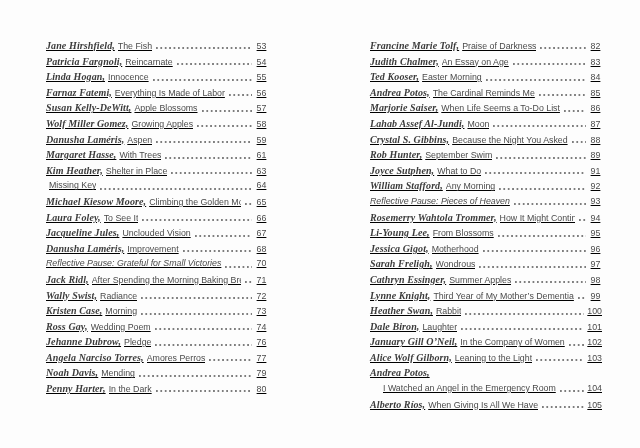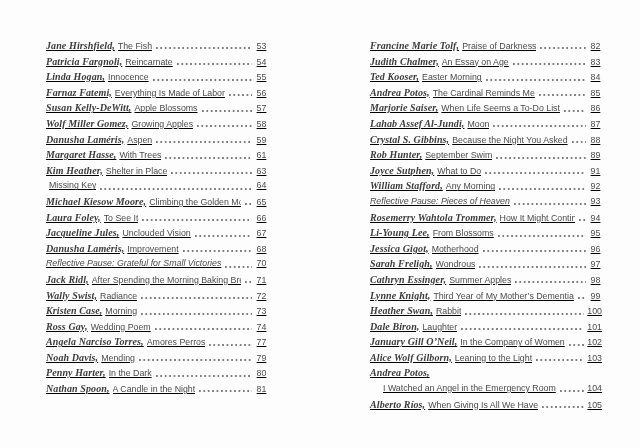--- a/index.html
+++ b/index.html
@@ -202,20 +202,26 @@
     <span class="page">73</span>
   </div>
 
   <div class="row">
     <span class="author">Ross Gay,</span>
     <span class="title">Wedding Poem</span>
     <span class="leader"></span>
     <span class="page">74</span>
   </div>
 
+  <div class="row">
+    <span class="author">Jehanne Dubrow,</span>
+    <span class="title">Pledge</span>
+    <span class="leader"></span>
+    <span class="page">76</span>
+  </div>
 
   <div class="row">
     <span class="author">Angela Narciso Torres,</span>
     <span class="title">Amores Perros</span>
     <span class="leader"></span>
     <span class="page">77</span>
   </div>
 
   <div class="row">
     <span class="author">Noah Davis,</span>
@@ -224,26 +230,20 @@
     <span class="page">79</span>
   </div>
 
   <div class="row">
     <span class="author">Penny Harter,</span>
     <span class="title">In the Dark</span>
     <span class="leader"></span>
     <span class="page">80</span>
   </div>
 
-  <div class="row">
-    <span class="author">Nathan Spoon,</span>
-    <span class="title">A Candle in the Night</span>
-    <span class="leader"></span>
-    <span class="page">81</span>
-  </div>
 </div>
   <div class="toc-column right" id="col-1">
   <div class="row">
     <span class="author">Francine Marie Tolf,</span>
     <span class="title">Praise of Darkness</span>
     <span class="leader"></span>
     <span class="page">82</span>
   </div>
 
   <div class="row">

